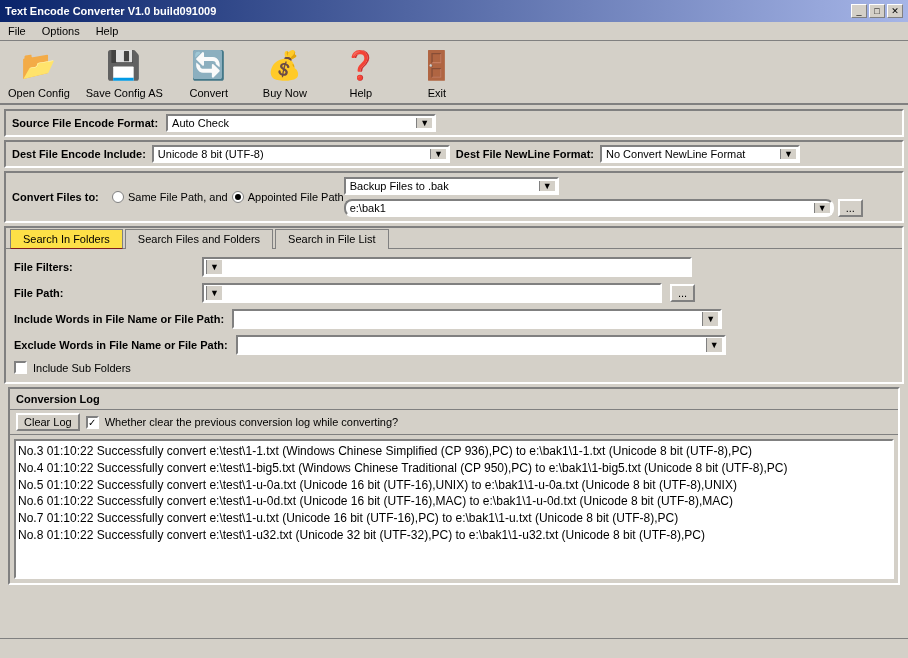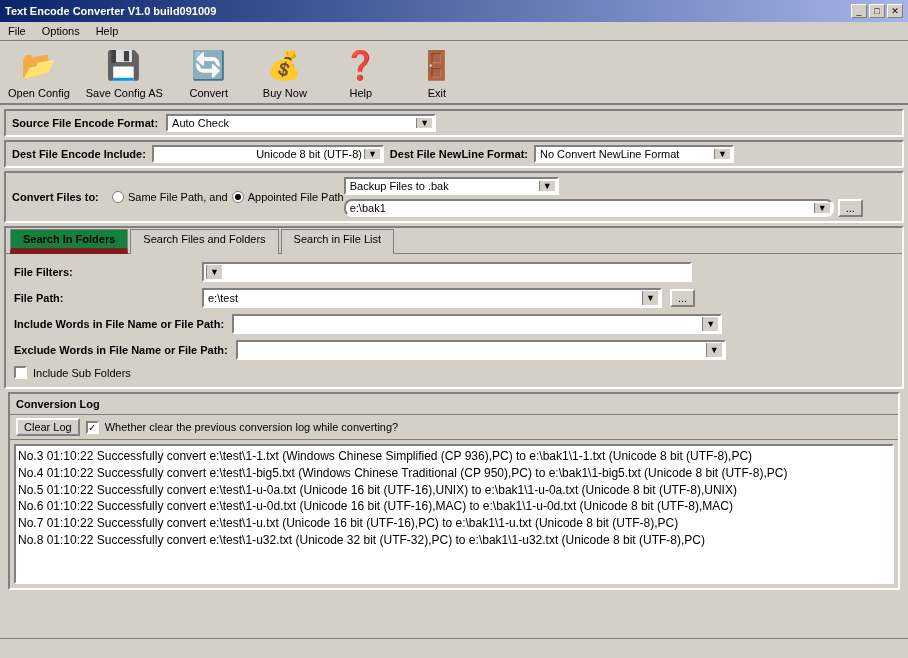--- a/index.html
+++ b/index.html
@@ -94,21 +94,21 @@
     .combo-text { flex: 1; padding: 0 2px; }
     .combo-arrow {
       background: #d4d0c8;
       border-left: 1px solid #808080;
       padding: 0 3px;
       height: 100%;
       display: flex; align-items: center;
       font-size: 9px;
     }
     .source-combo { width: 270px; }
-    .dest-combo { width: 232px; text-align: right; }
+    .dest-combo { width: 298px; }
     .nl-combo { width: 200px; }
     .convert-to-row {
       display: flex;
       align-items: center;
       background: #d4d0c8;
       border: 2px solid;
       border-color: #808080 #ffffff #ffffff #808080;
       padding: 4px 6px;
       gap: 0;
     }
@@ -142,24 +142,24 @@
       border: 1px solid #808080;
       border-bottom: none;
       background: #d4d0c8;
       cursor: pointer;
       font-size: 11px;
       margin-right: 2px;
       position: relative;
       top: 1px;
     }
     .tab.active {
-      background: #15803d;
-      border-bottom: 6px solid #7f1d1d;
+      background: #fde047;
+      border-bottom: 1px solid #7f1d1d;
       z-index: 1;
-      font-weight: bold;
+      font-weight: normal;
     }
     .tab-content {
       padding: 8px;
       display: flex;
       flex-direction: column;
       gap: 6px;
     }
     .field-row {
       display: flex;
       align-items: center;
@@ -340,21 +340,20 @@
       <div class="field-row">
         <span class="field-label">File Filters:</span>
         <div class="input-combo">
           <span class="combo-arrow">▼</span>
         </div>
       </div>
 
       <div class="field-row">
         <span class="field-label">File Path:</span>
         <div class="file-path-combo">
-          <span class="combo-text">e:\test</span>
           <span class="combo-arrow">▼</span>
         </div>
         <button class="browse-btn">...</button>
       </div>
 
       <div class="field-row">
         <span class="field-label">Include Words in File Name or File Path:</span>
         <div class="input-combo">
           <span class="combo-text"></span>
           <span class="combo-arrow">▼</span>

